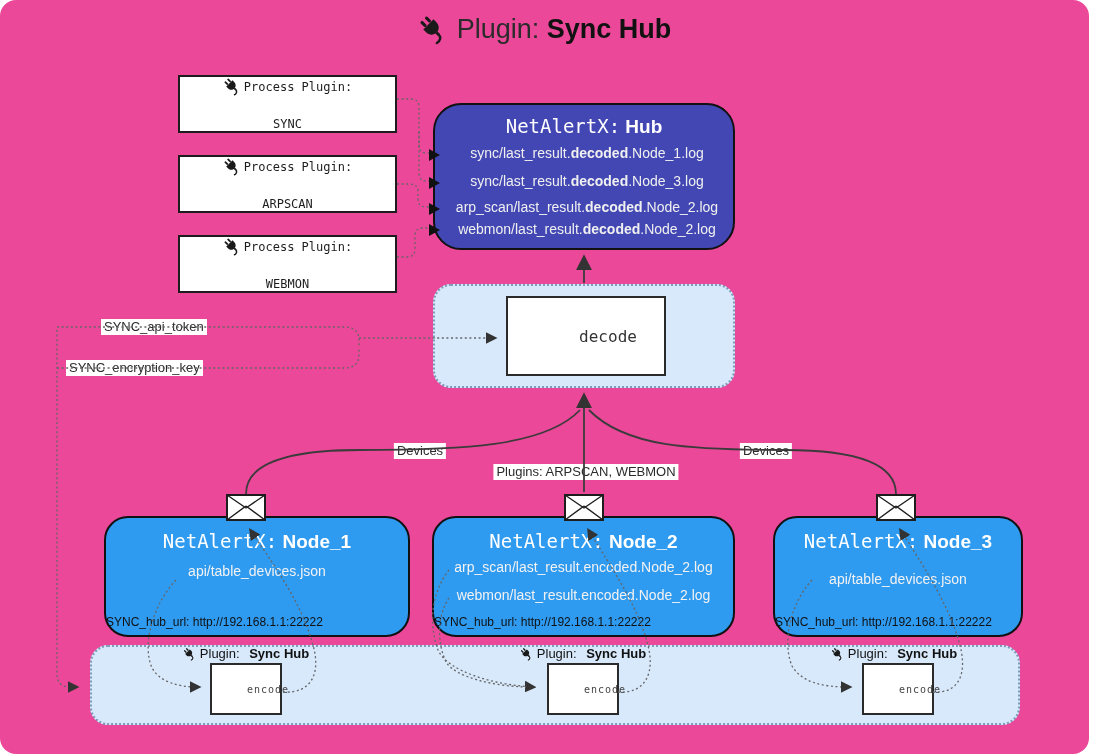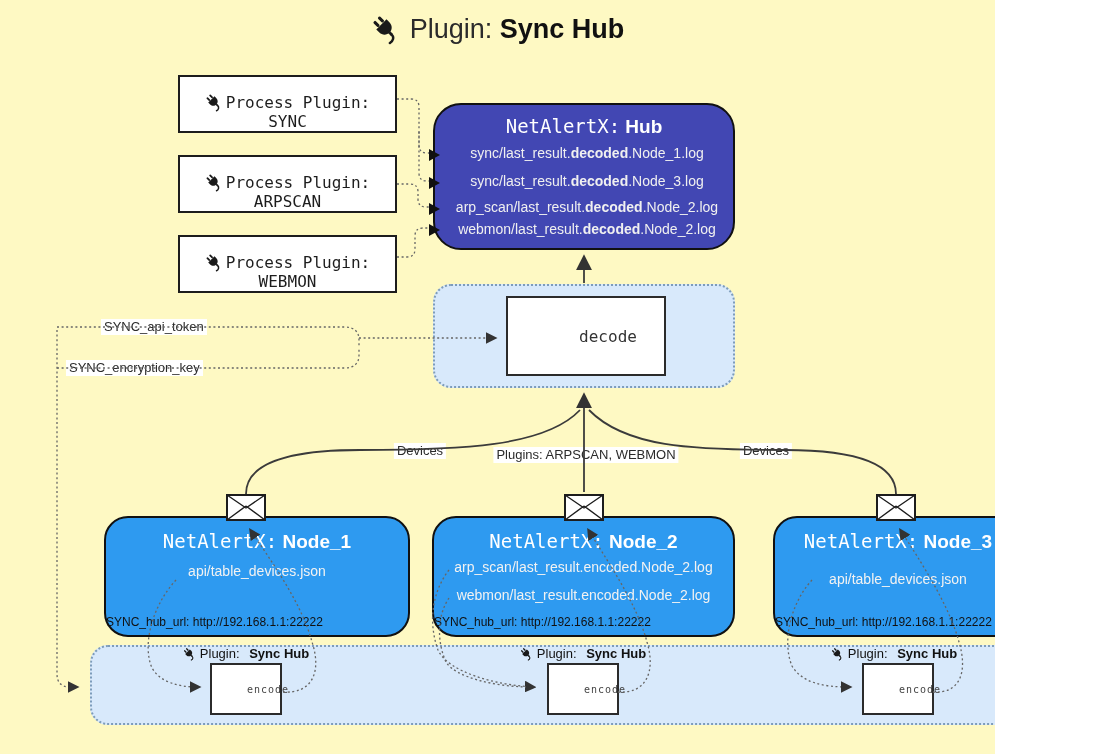--- a/index.html
+++ b/index.html
@@ -1,27 +1,27 @@
 <!DOCTYPE html>
 <html><head>
 <meta charset="utf-8">
 <style>
   html,body{margin:0;padding:0;background:#fff;}
-  #canvas{position:relative;width:995px;height:754px;background:#fef9c3;overflow:hidden;
-          font-family:"Liberation Sans",sans-serif;}
+  #canvas{position:relative;width:1089px;height:754px;background:#ec4899;overflow:hidden;
+          font-family:"Liberation Sans",sans-serif;border-radius:16px;}
   .abs{position:absolute;}
   .mono{font-family:"DejaVu Sans Mono","Liberation Mono",monospace;}
   
   .title-bar{left:0;right:0;top:14px;display:flex;justify-content:center;align-items:center;gap:8px;}
   .title-text{font-size:27px;color:#2b2b2b;}
   .title-text b{color:#111;}
   
   .pbox{width:219px;height:58px;background:#fff;border:2px solid #1d1d1d;box-sizing:border-box;
-        display:flex;flex-direction:column;align-items:center;justify-content:flex-end;
-        font-family:"DejaVu Sans Mono","Liberation Mono",monospace;font-size:16px;color:#1d1d1d;}
+        display:flex;flex-direction:column;align-items:center;justify-content:space-between;
+        font-family:"DejaVu Sans Mono","Liberation Mono",monospace;font-size:12px;color:#1d1d1d;}
   .pbox .l1{display:flex;align-items:center;gap:2px;}
   
   .hub{left:433px;top:103px;width:302px;height:147px;background:#4247b3;border:2px solid #111;
        border-radius:28px;box-sizing:border-box;}
   .hub-title{position:absolute;left:0;right:0;top:10px;text-align:center;color:#fff;font-size:19px;}
   .hub-row{position:absolute;left:10px;right:4px;height:20px;text-align:center;color:#f0f0f0;
            font-size:14px;white-space:nowrap;}
   .tri{position:absolute;left:-6px;width:0;height:0;border-top:6px solid transparent;
        border-bottom:6px solid transparent;border-left:11px solid #111;}
   
@@ -117,21 +117,21 @@
     <div class="hub-row" style="top:116px;"><span>webmon/last_result.</span><b>decoded</b><span>.Node_2.log</span></div>
   </div>
 
   <div class="abs lightc" style="left:433px;top:284px;width:302px;height:104px;"></div>
   <div class="abs whitebox" style="left:506px;top:296px;width:160px;height:80px;font-size:16px;">decode</div>
 
   <div class="abs linelbl" style="left:101px;top:319px;">SYNC_api_token</div>
   <div class="abs linelbl" style="left:66px;top:360px;">SYNC_encryption_key</div>
 
   <div class="abs linelbl ctr" style="left:420px;top:443px;">Devices</div>
-  <div class="abs linelbl ctr" style="left:586px;top:447px;">Plugins: ARPSCAN, WEBMON</div>
+  <div class="abs linelbl ctr" style="left:586px;top:464px;">Plugins: ARPSCAN, WEBMON</div>
   <div class="abs linelbl ctr" style="left:766px;top:443px;">Devices</div>
 
   <div class="abs node" style="left:104px;width:306px;">
     <div class="node-title"><span class="mono">NetAlertX:</span> <b>Node_1</b></div>
     <div class="node-file" style="top:45px;">api/table_devices.json</div>
     <div class="node-url">SYNC_hub_url: http://192.168.1.1:22222</div>
   </div>
   <div class="abs node" style="left:432px;width:303px;">
     <div class="node-title"><span class="mono">NetAlertX:</span> <b>Node_2</b></div>
     <div class="node-file" style="top:41px;">arp_scan/last_result.encoded.Node_2.log</div>

